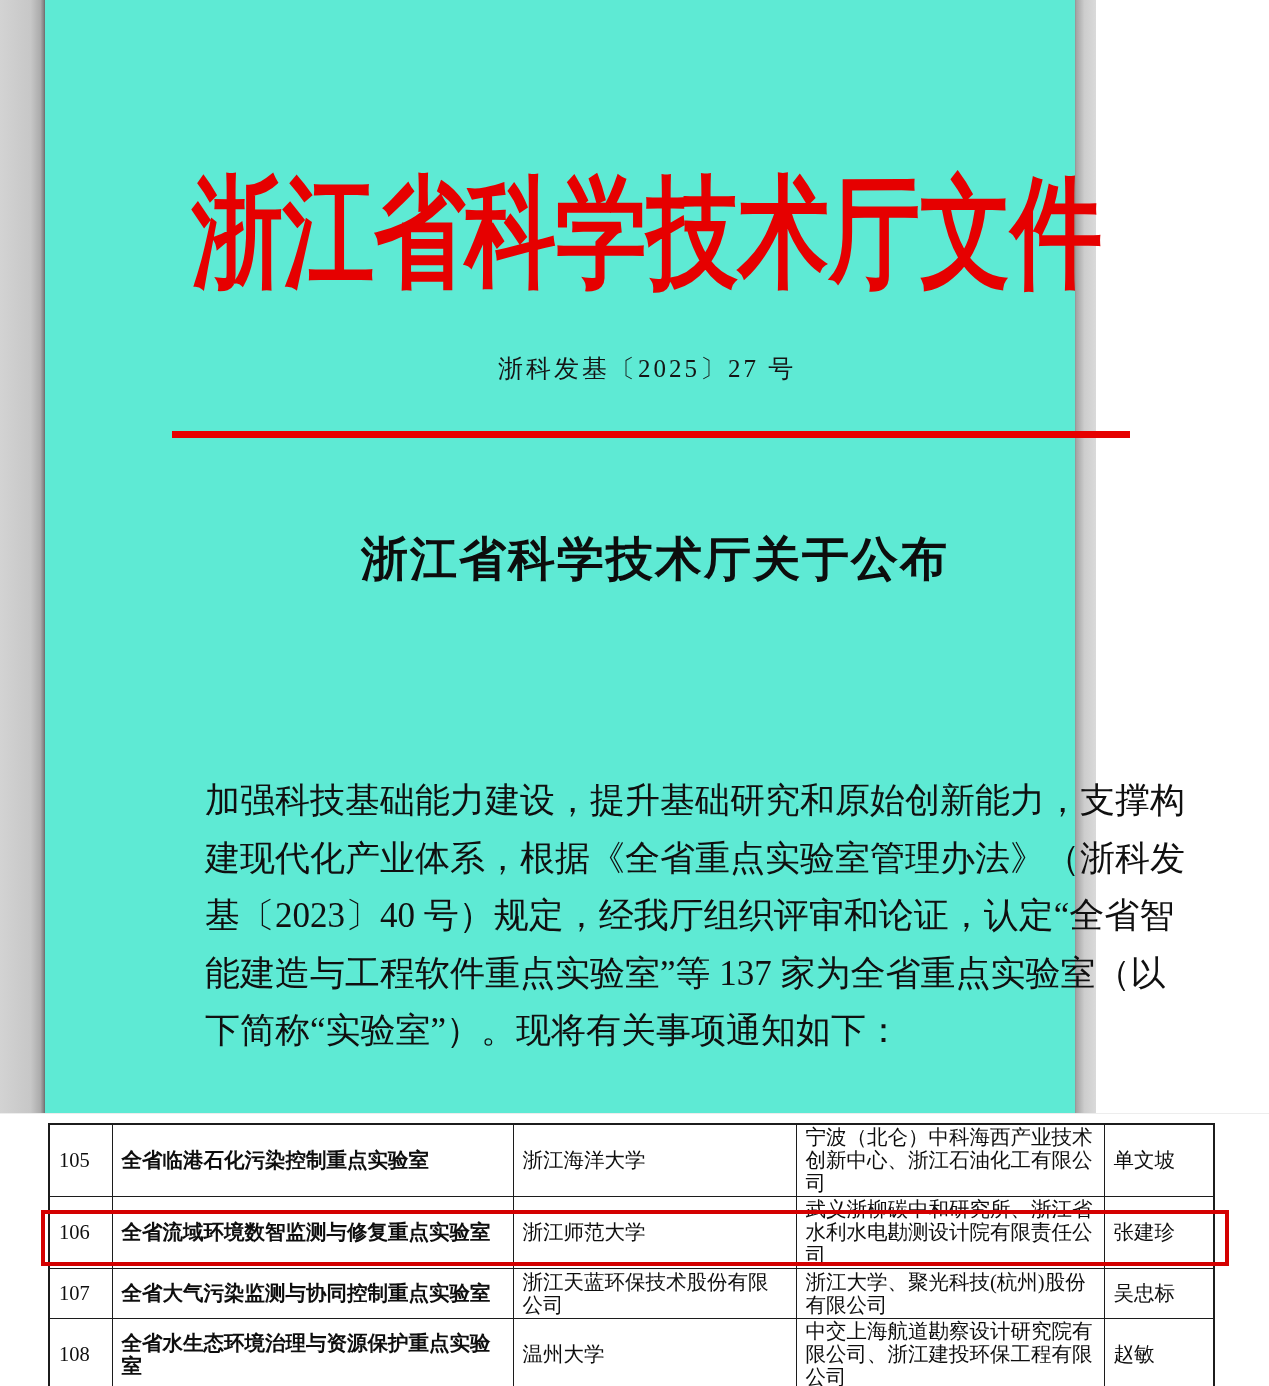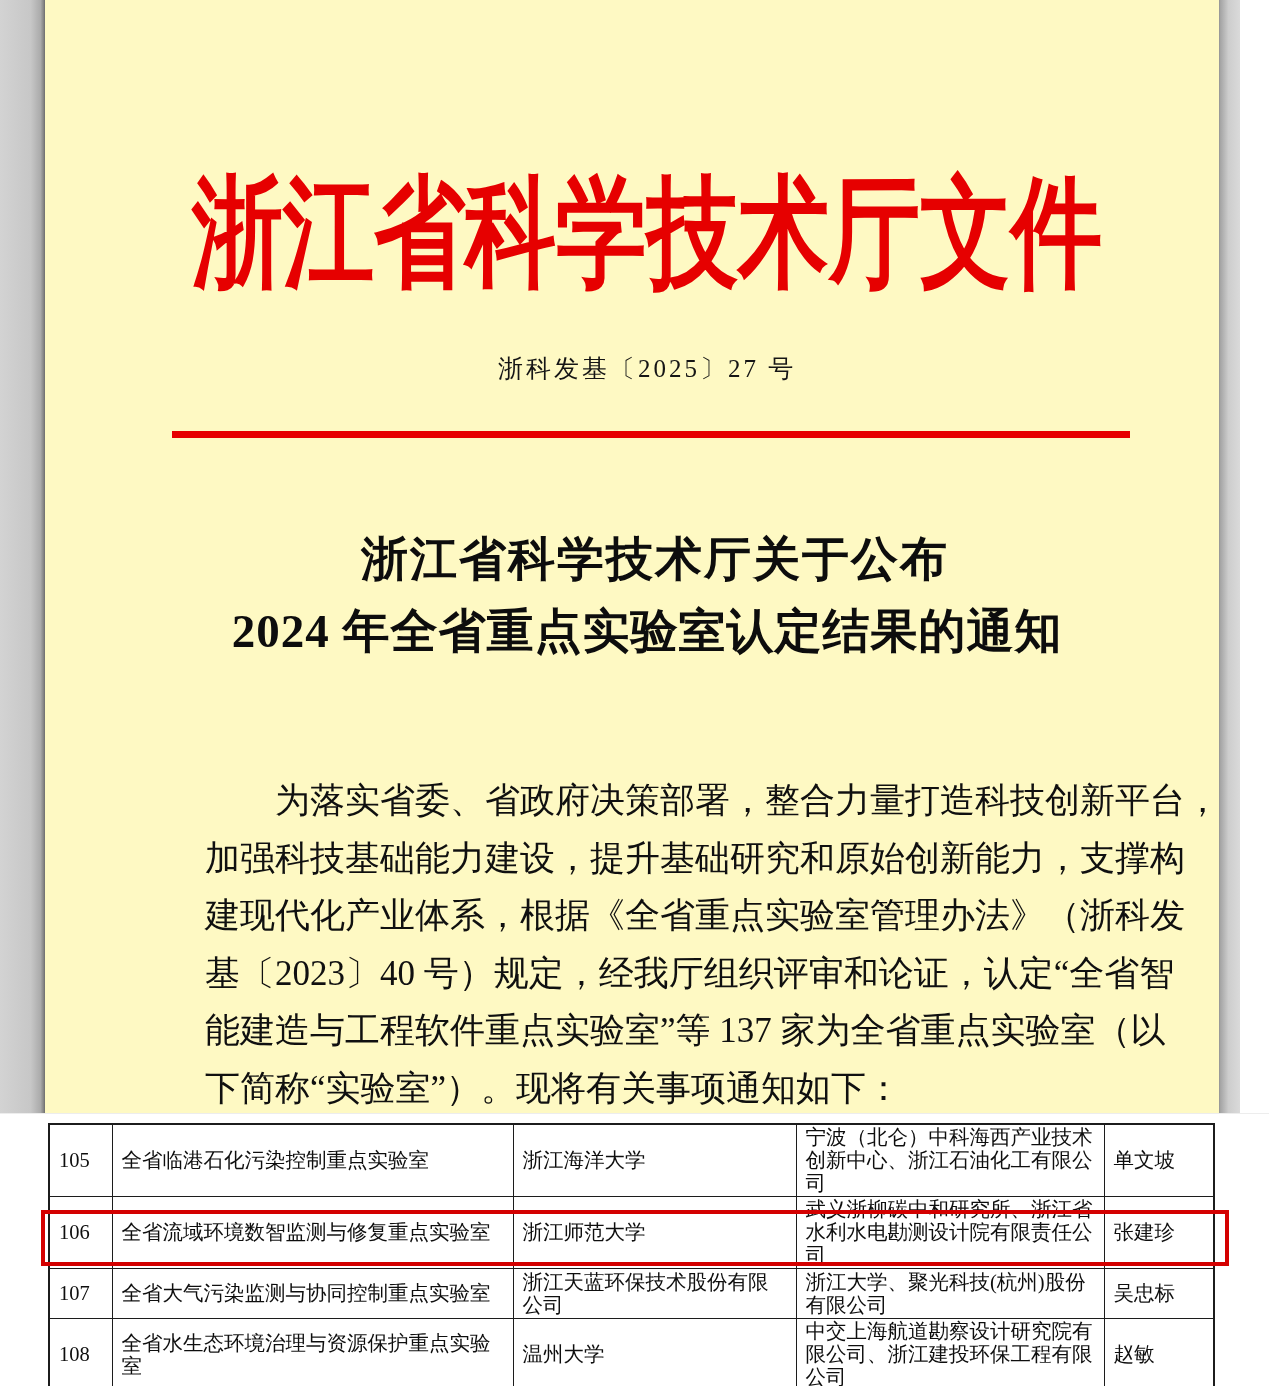--- a/index.html
+++ b/index.html
@@ -9,22 +9,22 @@
     font-family:"Liberation Serif","DejaVu Serif",serif;
     color:#111111;
   }
   .screen {
     position:relative; width:1269px; height:1386px;
     overflow:hidden; background:#ffffff;
   }
 
   
   .scan-upper {
-    position:absolute; top:0; left:0; width:1240px; height:1113px;
-    background:#fef9c3;
+    position:absolute; top:0; left:0; width:1096px; height:1113px;
+    background:#5eead4;
   }
   .margin-l {
     position:absolute; left:0; top:0; width:45px; height:1113px;
     background:linear-gradient(90deg,#d3d3d3 0%,#c7c7c7 68%,#ababab 90%,#7e7e7e 98%,#696969 100%);
   }
   .margin-r {
     position:absolute; right:0; top:0; width:21px; height:1113px;
     background:linear-gradient(270deg,#dadada 0%,#cdcdcd 55%,#a2a2a2 96%,#8b8b8b 100%);
   }
   .content {
@@ -79,21 +79,21 @@
     border:1.5px solid #1c1c1c;
     font-size:20.5px; line-height:23px; color:#0e0e0e;
     vertical-align:middle; padding:1px 9px;
     overflow:hidden;
   }
   table.results tr:nth-child(1){ height:46px; }
   table.results tr:nth-child(2){ height:45px; }
   table.results tr:nth-child(3){ height:50px; }
   table.results tr:nth-child(4){ height:48px; }
   td.c-no  { padding:0; }
-  td.c-lab { padding-left:14px; }
+  td.c-lab { padding-left:14px;font-weight:bold; }
   td.c-host{ padding-left:13px; }
   td.c-dir { text-align:left; padding:0; }
   .hl-box {
     position:absolute; left:41px; top:96px; width:1180px; height:48px;
     border:4px solid #d40000;
     pointer-events:none;
   }
   .page-num {
     position:absolute; left:82px; top:226px;
     font-size:27px; letter-spacing:5px; color:#151515; white-space:nowrap;margin-top:44px;
@@ -109,25 +109,23 @@
     <div class="margin-r"></div>
 
     <div class="content">
       <div class="red-header">浙江省科学技术厅文件</div>
 
       <div class="doc-number">浙科发基〔2025〕27 号</div>
 
       <div class="red-line"></div>
 
       <div class="notice-title t1">浙江省科学技术厅关于公布</div>
-      <div class="notice-title t2">2024 年全省重点实验室认定结果的通知</div>
 
 
       <div class="body-text">
-        <div class="bl indent">为落实省委、省政府决策部署，整合力量打造科技创新平台，</div>
         <div class="bl">加强科技基础能力建设，提升基础研究和原始创新能力，支撑构</div>
         <div class="bl">建现代化产业体系，根据《全省重点实验室管理办法》（浙科发</div>
         <div class="bl">基〔2023〕40 号）规定，经我厅组织评审和论证，认定“全省智</div>
         <div class="bl">能建造与工程软件重点实验室”等 137 家为全省重点实验室（以</div>
         <div class="bl">下简称“实验室”）。现将有关事项通知如下：</div>
       </div>
     </div>
   </div>
 
   <div class="scan-lower">

